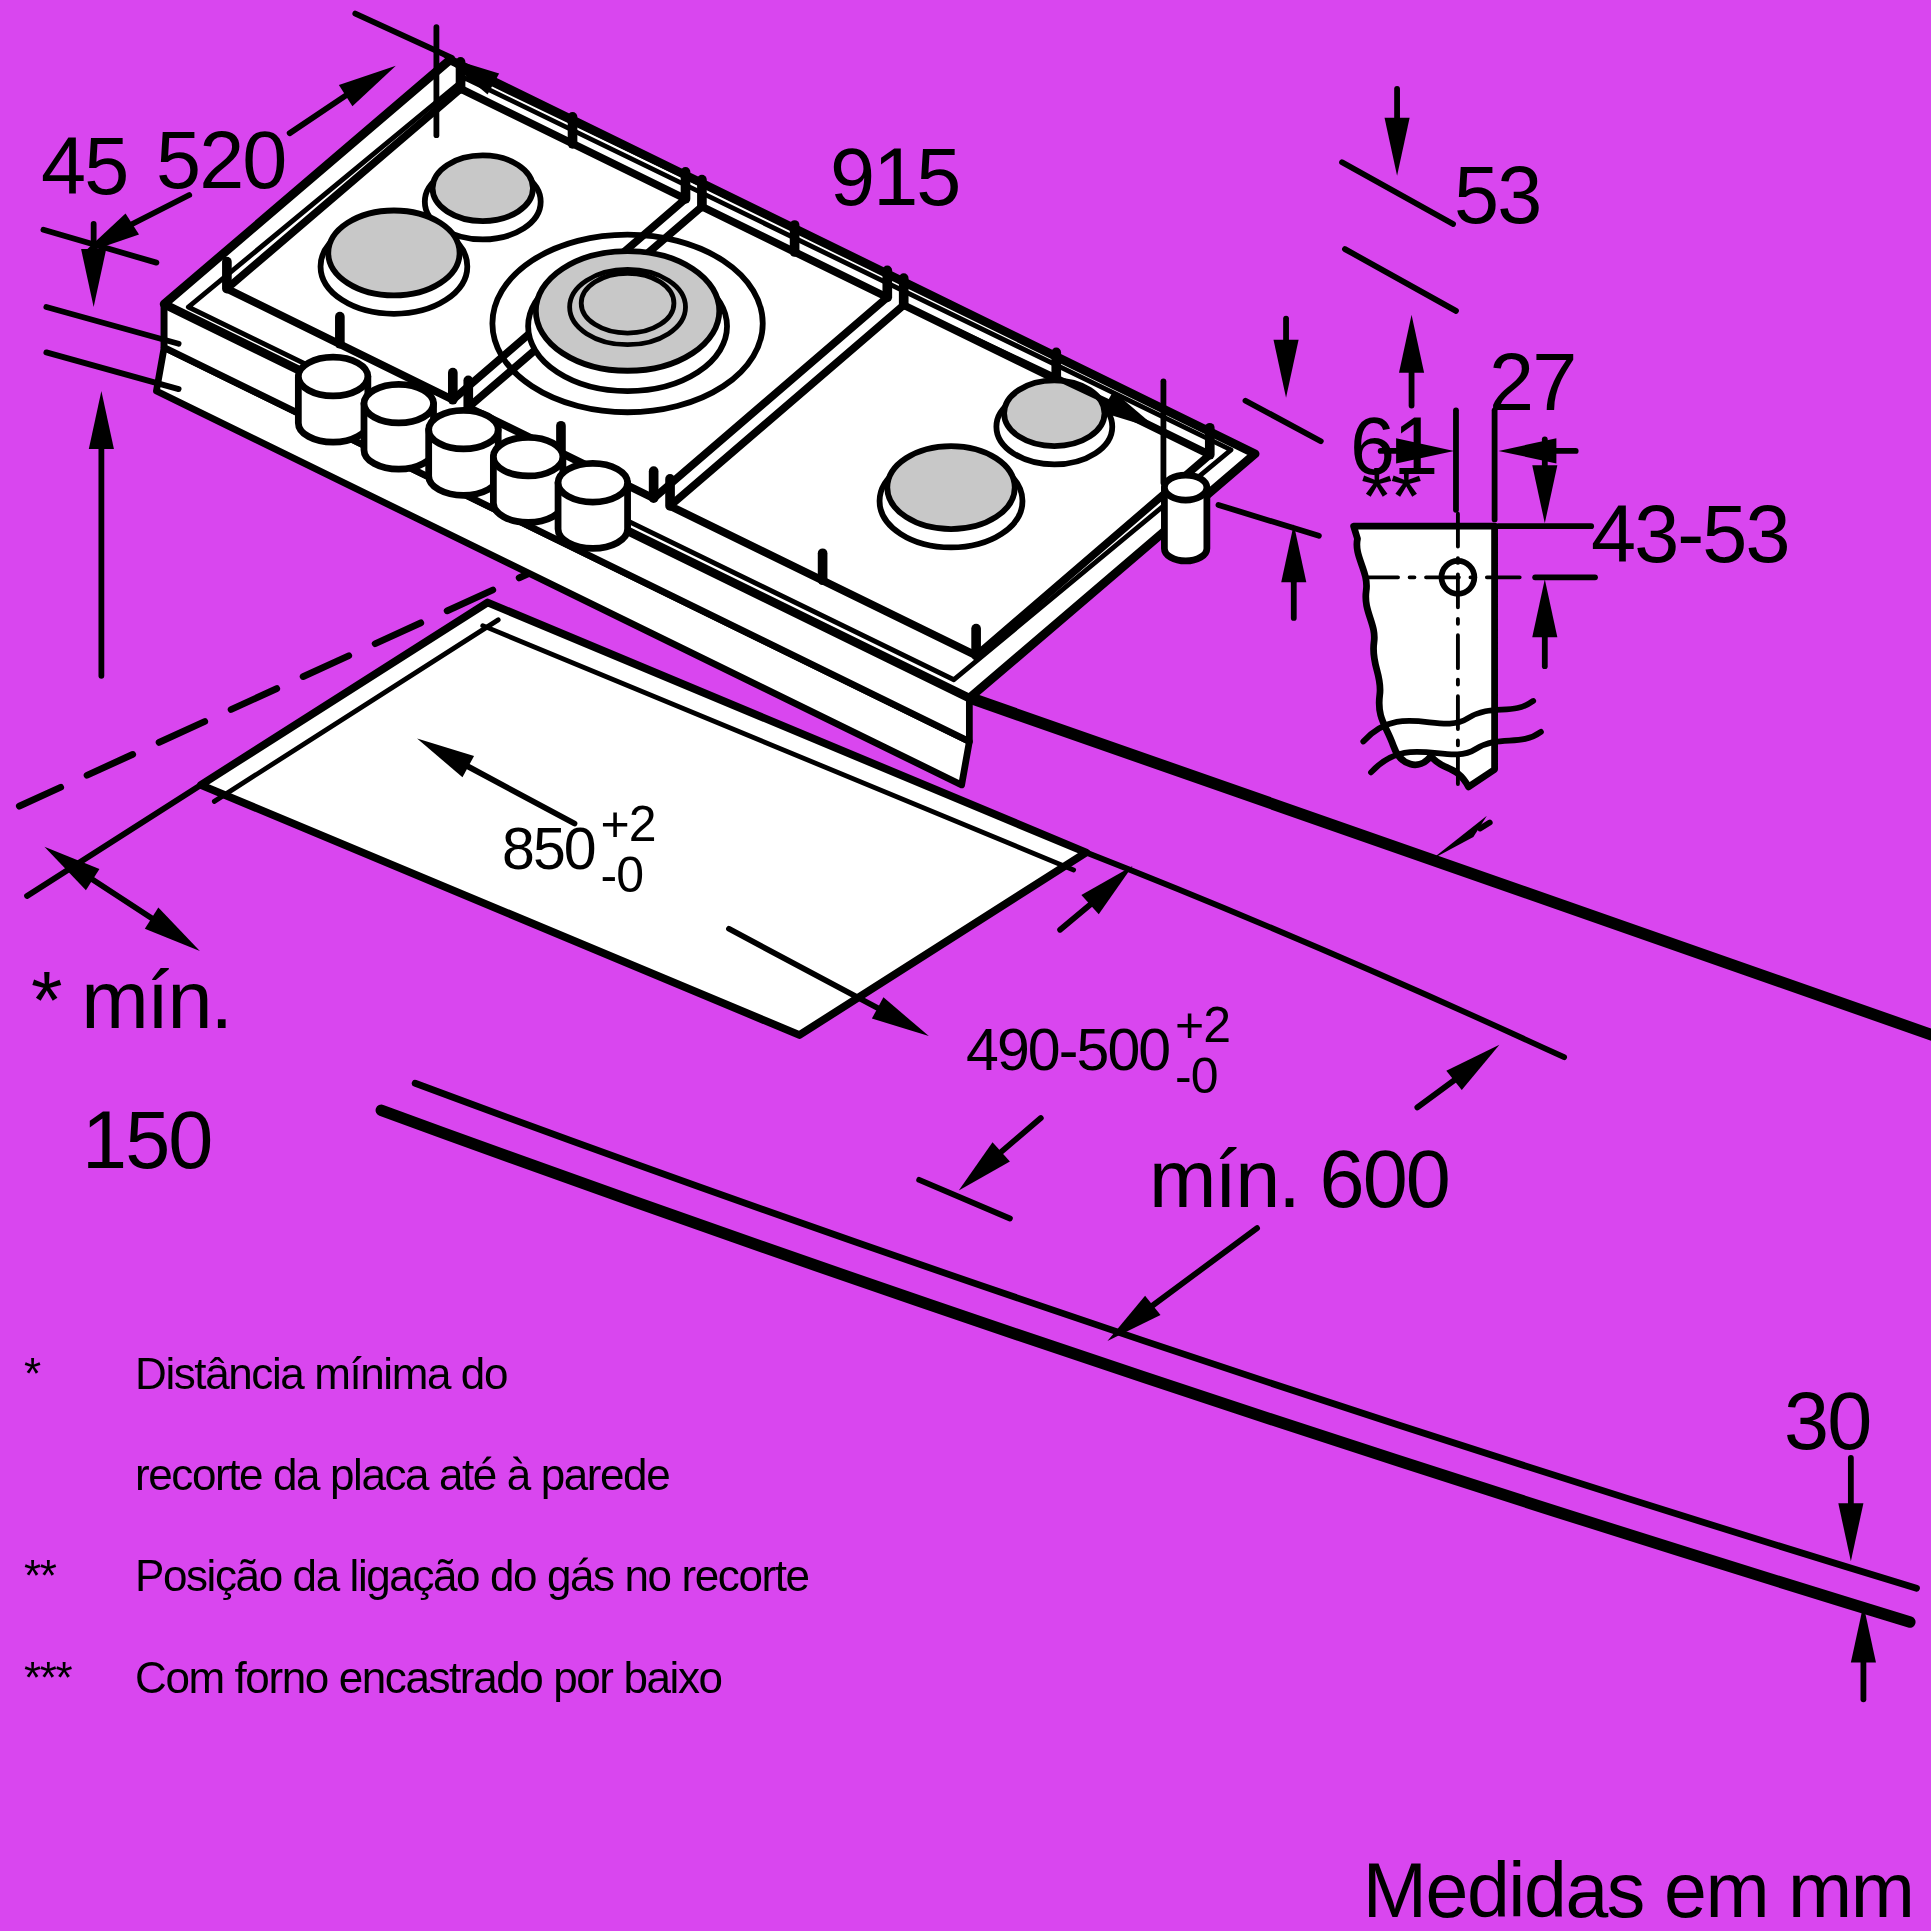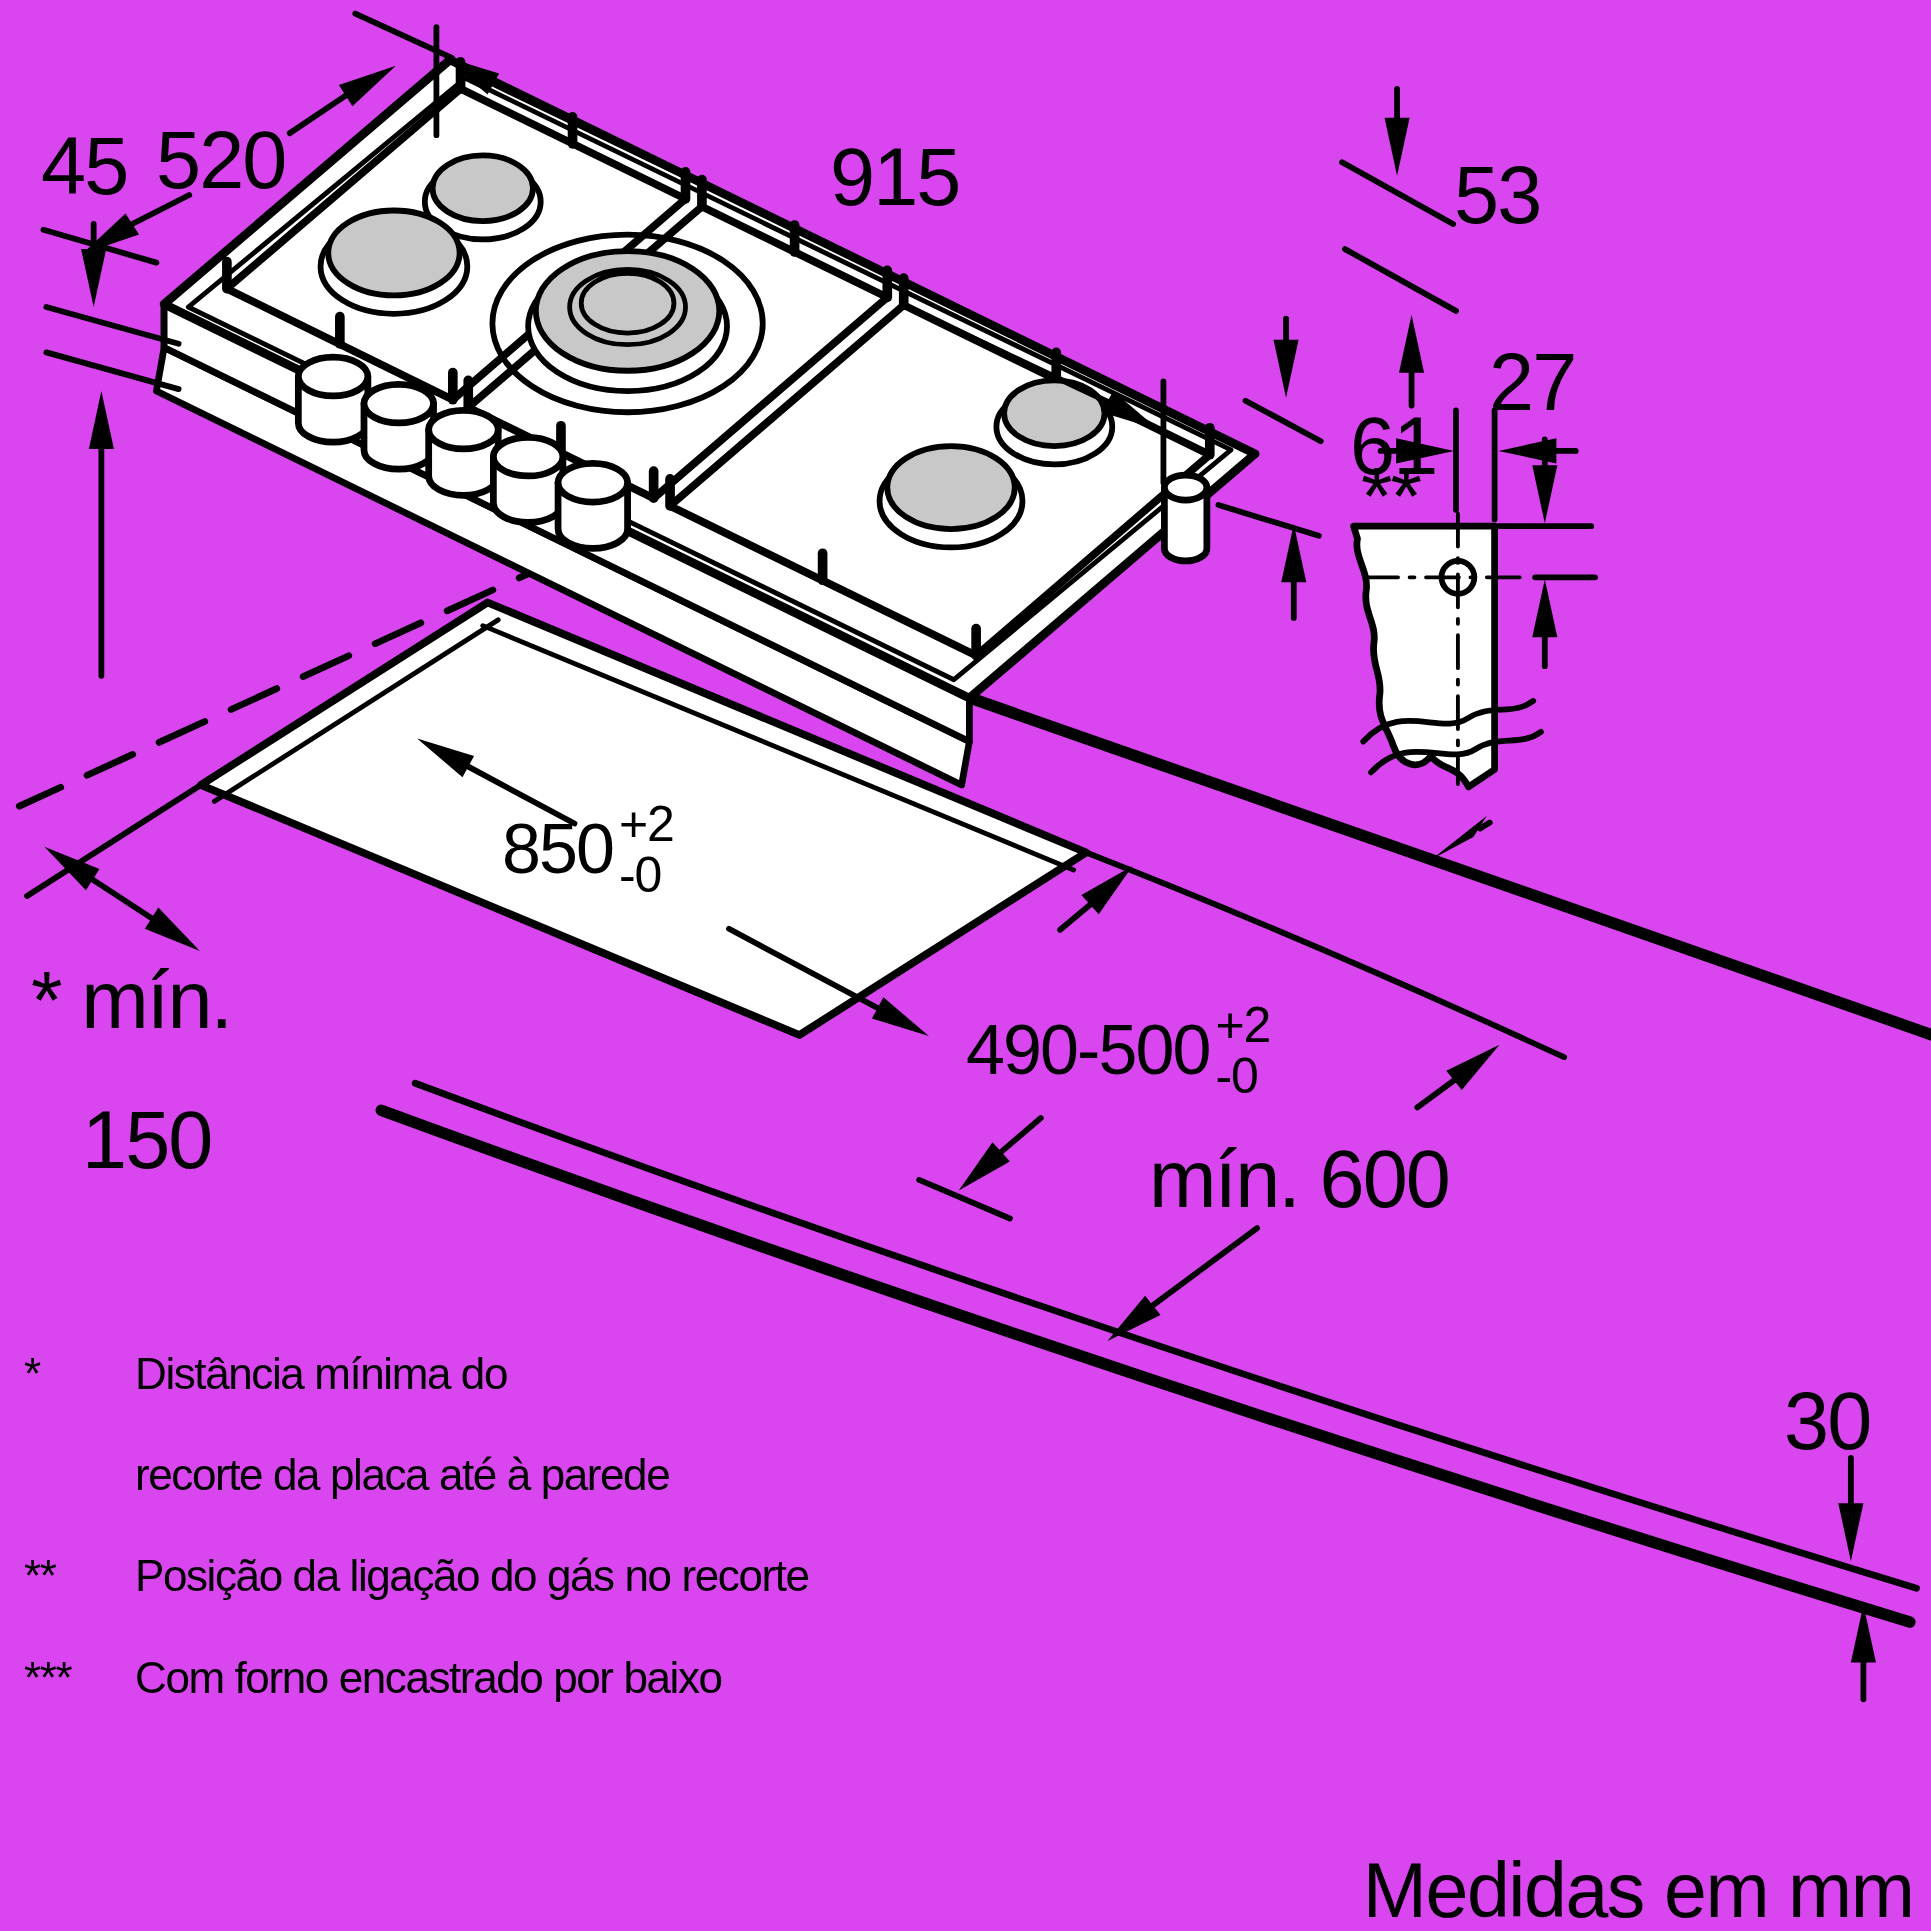--- a/index.html
+++ b/index.html
@@ -1,21 +1,21 @@
 <!DOCTYPE html>
 <html><head>
 <meta charset="utf-8">
 <style>
   html,body{margin:0;padding:0;background:#fff;}
   #stage{position:relative;width:1931px;height:1931px;background:#d946ef;overflow:hidden;
          font-family:"Liberation Sans","DejaVu Sans",sans-serif;color:#000;}
   #drawing{position:absolute;left:0;top:0;}
   .dim{position:absolute;font-size:81px;line-height:1.05;white-space:nowrap;letter-spacing:-1.9px;}
   .tolgroup{display:flex;align-items:center;}
-  .tolgroup .big{font-size:70px;letter-spacing:-1.9px;}
+  .tolgroup .big{font-size:59px;letter-spacing:-1.9px;}
   .tol{display:inline-flex;flex-direction:column;margin-left:5.8px;}
   .tol span{font-size:50px;line-height:1.02;letter-spacing:-1px;}
   .fnline{position:absolute;left:24px;font-size:44px;line-height:1;white-space:nowrap;letter-spacing:-1.4px;}
   .fnmark{display:inline-block;width:111px;}
   #units{position:absolute;right:17.4px;top:1846px;font-size:77px;letter-spacing:-1.4px;}
 </style>
 </head>
 <body>
 
 <div id="stage">
@@ -261,20 +261,21 @@
   </g>
 </svg>
 
 <div class="dim" style="left:41px;top:124px">45</div>
 <div class="dim" style="left:156px;top:118px">520</div>
 <div class="dim" style="left:830px;top:135px">915</div>
 <div class="dim" style="left:1454px;top:153px">53</div>
 <div class="dim" style="left:1489px;top:340px">27</div>
 <div class="dim" style="left:1350px;top:404px">61</div>
 <div class="dim" style="left:1361px;top:454px">**</div>
+<div class="dim" style="left:1591px;top:492px">43-53</div>
 
 <div class="dim tolgroup" style="left:502px;top:799px">
   <span class="big">850</span>
   <span class="tol">
     <span>+2</span>
     <span>-0</span>
   </span>
 </div>
 
 <div class="dim tolgroup" style="left:966px;top:1000px">

